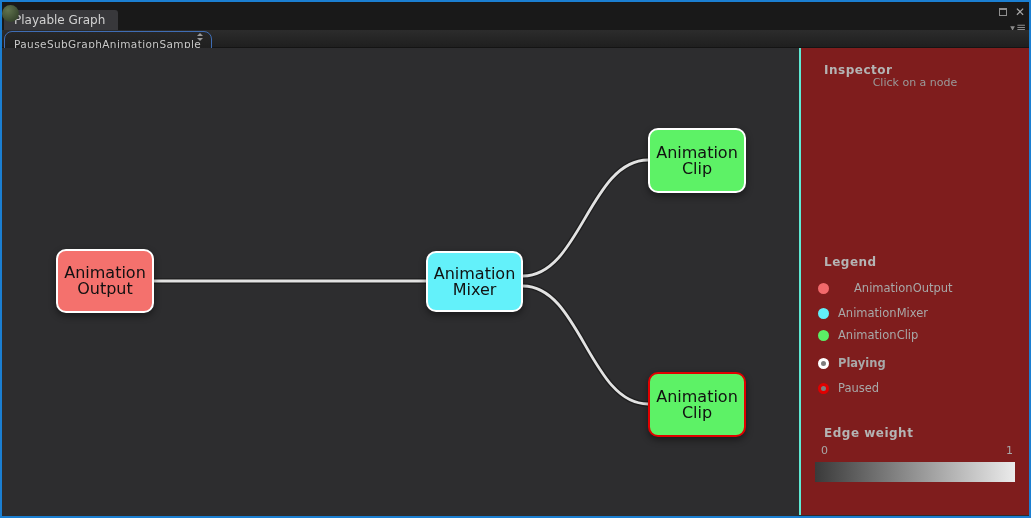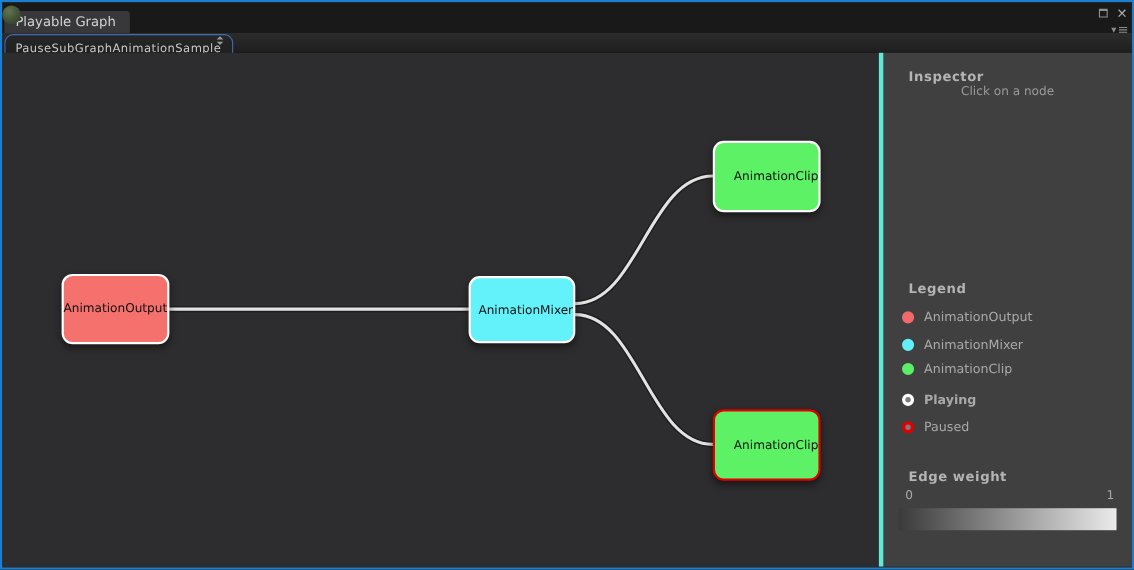--- a/index.html
+++ b/index.html
@@ -117,36 +117,36 @@
     width: 797px;
     background: #2d2d2f;
     flex: none;
   }
   .graph-area svg { position: absolute; left: 0; top: 0; }
 
   .node {
     position: absolute;
     border: 2.5px solid #fff;
     border-radius: 10px;
-    display: flex; flex-direction: row;
-    align-items: center; justify-content: flex-end;
+    display: flex; flex-direction: column;
+    align-items: center; justify-content: center;
     color: #111;
-    font-size: 11px;
+    font-size: 16px;
     line-height: 16px;
     text-align: center;
     box-shadow: 0 3px 7px rgba(0,0,0,0.45);
     cursor: pointer;
   }
 
   
   .inspector-panel {
     position: relative;
     flex: 1;
-    background: #404040;
-    border-left: 4px solid #5eead4;
+    background: #7f1d1d;
+    border-left: 2px solid #5eead4;
   }
   .panel-header {
     position: absolute;
     left: 23px;
     color: #b4b4b4;
     font-size: 12px;
     font-weight: bold;
     letter-spacing: 0.5px;
     white-space: nowrap;
   }
@@ -256,21 +256,21 @@
     <div class="inspector-panel">
 
       <div class="panel-header" style="top:15px;">Inspector</div>
 
       <div class="inspector-hint">
         <div>Click on a node</div>
       </div>
 
       <div class="panel-header" style="top:207px;">Legend</div>
 
-      <div class="legend-item" style="top:231px;">
+      <div class="legend-item" style="top:231px;gap:16px;">
         <span class="legend-swatch" style="background: rgb(242, 105, 107); border-color: rgb(242, 105, 107);"></span>
         <span class="legend-label">AnimationOutput</span>
       </div>
       <div class="legend-item" style="top:256px;">
         <span class="legend-swatch" style="background: rgb(98, 239, 248); border-color: rgb(98, 239, 248);"></span>
         <span class="legend-label">AnimationMixer</span>
       </div>
       <div class="legend-item" style="top:278px;">
         <span class="legend-swatch" style="background: rgb(91, 238, 102); border-color: rgb(91, 238, 102);"></span>
         <span class="legend-label">AnimationClip</span>

